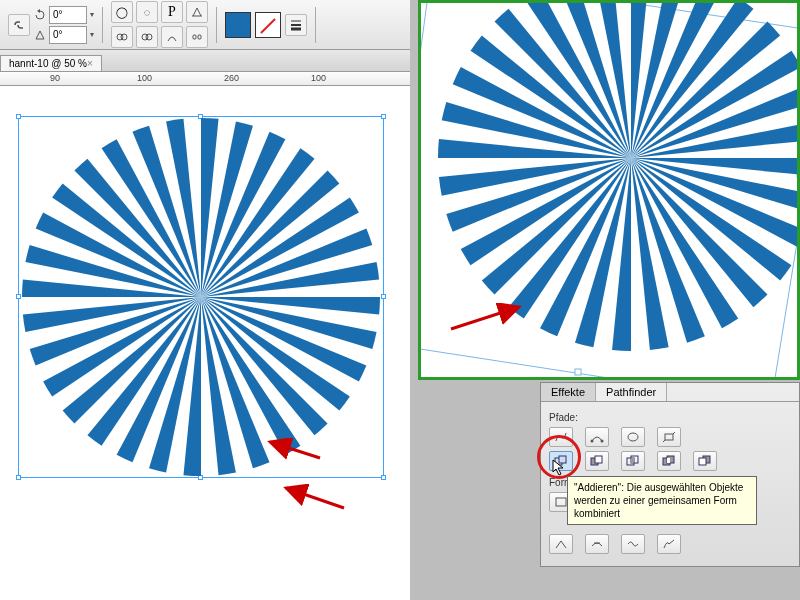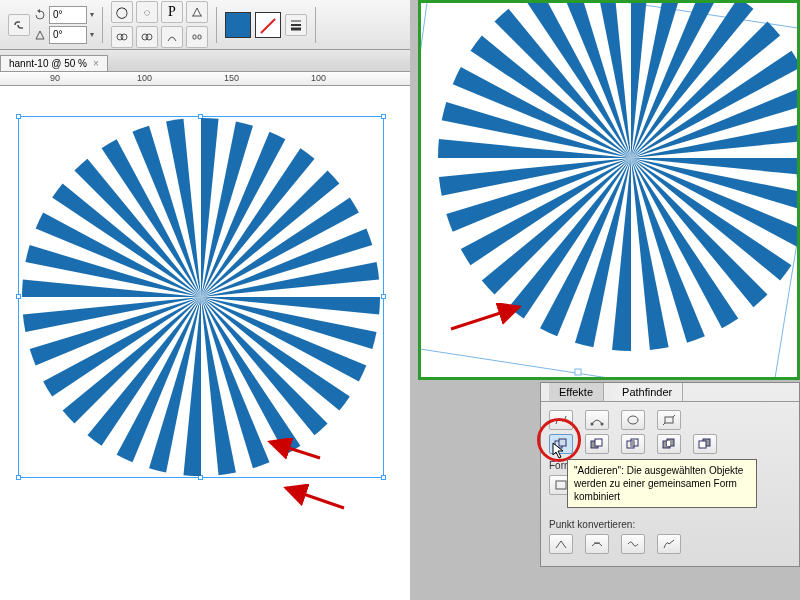--- a/index.html
+++ b/index.html
@@ -9,33 +9,33 @@
   .tool-sep { width:1px; height:36px; background:#aaa; margin:0 4px; }
   .tool-btn { width:22px; height:22px; border:1px solid #bbb; background:#f3f3f3; display:flex; align-items:center; justify-content:center; border-radius:2px; cursor:pointer; }
   .tool-col { display:flex; flex-direction:column; gap:2px; }
   .angle-row { display:flex; align-items:center; gap:3px; }
   .angle-input { width:38px; height:18px; border:1px solid #999; background:#fff; font-size:10px; padding:0 3px; }
   .color-swatch { width:26px; height:26px; border:1px solid #333; }
   .swatch-blue { background:#1a6eaf; }
   .swatch-none { background:#fff; position:relative; }
   .swatch-none::after { content:""; position:absolute; left:2px; top:12px; width:20px; height:2px; background:#d22; transform:rotate(-45deg); }
   .tab-bar { height:22px; background:linear-gradient(#e8e8e8,#d4d4d4); border-bottom:1px solid #999; display:flex; align-items:flex-end; }
-  .doc-tab { background:#f5f5f5; border:1px solid #999; border-bottom:none; padding:2px 8px; font-size:10px; display:flex; align-items:center; gap:6px; }
+  .doc-tab { background:#f5f5f5; border:1px solid #999; border-bottom:none; padding:2px 8px; font-size:10px; display:flex; align-items:center; }
   .doc-tab .close { color:#888; cursor:pointer; }
   .ruler-h { height:14px; background:linear-gradient(#fdfdfd,#ececec); border-bottom:1px solid #999; position:relative; }
   .ruler-h .tick-label { position:absolute; top:1px; font-size:9px; color:#444; }
   .canvas-area { position:relative; height:calc(100% - 50px - 22px - 14px); background:#fff; }
   .sel-box { position:absolute; border:1px solid #3da3ff; }
   .sel-box .h { position:absolute; width:5px; height:5px; border:1px solid #3da3ff; background:#fff; }
   .sunburst { position:absolute; }
   .arrow { position:absolute; }
   .right-preview { position:absolute; left:418px; top:0; width:382px; height:380px; border:3px solid #2a9c2a; background:#fff; overflow:hidden; }
   .panel { position:absolute; right:0; top:382px; width:260px; background:linear-gradient(#ededed,#dcdcdc); border:1px solid #888; }
   .panel-tabs { display:flex; border-bottom:1px solid #999; }
-  .panel-tab { padding:3px 10px; font-size:11px; border-right:1px solid #aaa; background:#d4d4d4; cursor:pointer;margin-left:8px; }
+  .panel-tab { padding:3px 10px; font-size:11px; border-right:1px solid #aaa; background:#d4d4d4; cursor:pointer; }
   .panel-tab.active { background:#eee; }
   .panel-body { padding:6px 8px 10px 8px; }
   .panel-label { font-size:10px; color:#333; margin:4px 0 2px 0; }
   .icon-row { display:flex; gap:12px; padding:2px 0; }
   .p-btn { width:24px; height:20px; border:1px solid #aaa; background:linear-gradient(#fdfdfd,#e6e6e6); display:flex; align-items:center; justify-content:center; cursor:pointer; border-radius:2px; }
   .p-btn.active { background:#cde3f8; border-color:#6699cc; }
   .highlight-ring { position:absolute; width:44px; height:44px; border:3px solid #d61a1a; border-radius:50%; pointer-events:none; }
   .tooltip { position:absolute; background:#ffffe1; border:1px solid #666; padding:4px 6px; font-size:10px; line-height:1.3; max-width:190px; z-index:10; }
   svg { display:block; }
 </style>
@@ -118,21 +118,21 @@
   <div class="tab-bar">
     <div class="doc-tab">
       <span>hannt-10 @ 50 %</span>
       <span class="close">×</span>
     </div>
   </div>
 
   <div class="ruler-h">
     <span class="tick-label" style="left:50px">90</span>
     <span class="tick-label" style="left:137px">100</span>
-    <span class="tick-label" style="left:224px">150</span>
+    <span class="tick-label" style="left:224px">260</span>
     <span class="tick-label" style="left:311px">100</span>
   </div>
 
   <div class="canvas-area">
     <div class="sel-box" style="left:18px;top:30px;width:366px;height:362px">
       <div class="h" style="left:-3px;top:-3px"></div>
         <div class="h" style="right:-3px;top:-3px"></div>
       <div class="h" style="left:-3px;bottom:-3px"></div>
         <div class="h" style="right:-3px;bottom:-3px"></div>
       <div class="h" style="left:50%;top:-3px;margin-left:-3px"></div>
@@ -244,20 +244,21 @@
       <line x1="4" y1="26" x2="72" y2="4" stroke="#c00" stroke-width="3" marker-end="url(#ah3)"></line>
     </svg>
 </div>
 
 <div class="panel">
   <div class="panel-tabs">
     <div class="panel-tab">Effekte</div>
     <div class="panel-tab active">Pathfinder</div>
   </div>
   <div class="panel-body">
+    <div class="panel-label">Pfade:</div>
     <div class="icon-row">
       <div class="p-btn">
           <svg width="14" height="12">
             <path d="M2 10 Q4 2 7 6 Q10 10 12 2" stroke="#555" fill="none"></path>
           </svg>
         </div>
       <div class="p-btn">
           <svg width="14" height="12">
             <path d="M2 10 Q7 2 12 10" stroke="#555" fill="none"></path>
             <circle cx="2" cy="10" r="1.5" fill="#555"></circle>
@@ -320,21 +321,20 @@
     <div class="icon-row" style="position:relative">
       <div class="p-btn">
           <svg width="14" height="12">
             <rect x="2" y="2" width="10" height="8" stroke="#555" fill="none"></rect>
           </svg>
         </div>
       <div class="tooltip" style="left:18px;top:-14px">"Addieren": Die ausgewählten Objekte werden zu einer gemeinsamen Form kombiniert</div>
       <div class="p-btn" style="visibility:hidden"></div>
     </div>
     <div style="height:18px"></div>
-    <div class="panel-label">Punkt konvertieren:</div>
     <div class="icon-row">
       <div class="p-btn">
           <svg width="14" height="12">
             <path d="M2 10 L7 3 L12 10" stroke="#555" fill="none"></path>
           </svg>
         </div>
       <div class="p-btn">
           <svg width="14" height="12">
             <path d="M2 8 Q7 2 12 8" stroke="#555" fill="none"></path>
             <line x1="4" y1="5" x2="10" y2="5" stroke="#555"></line>

